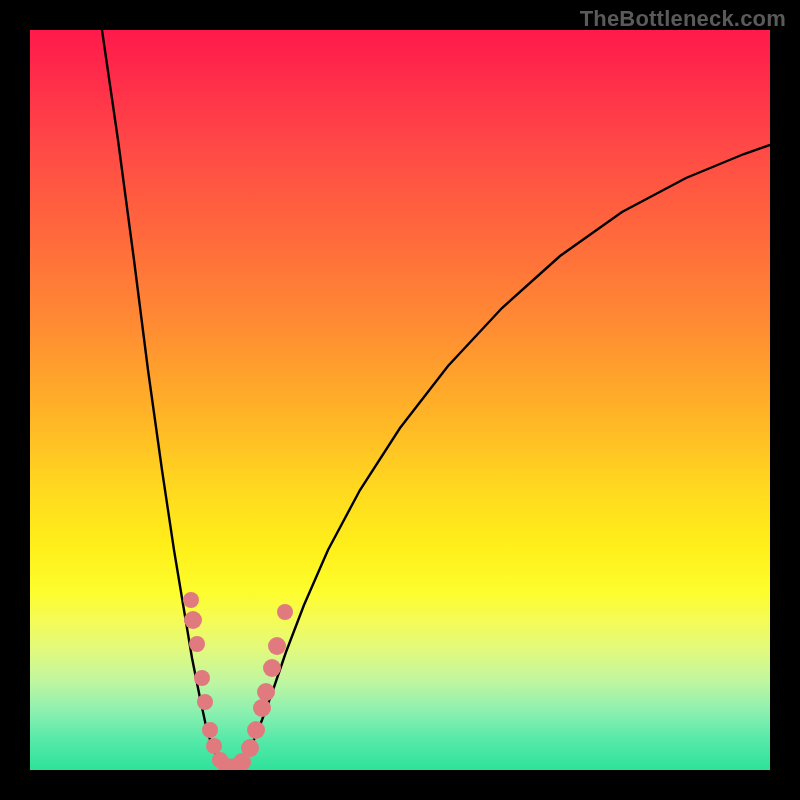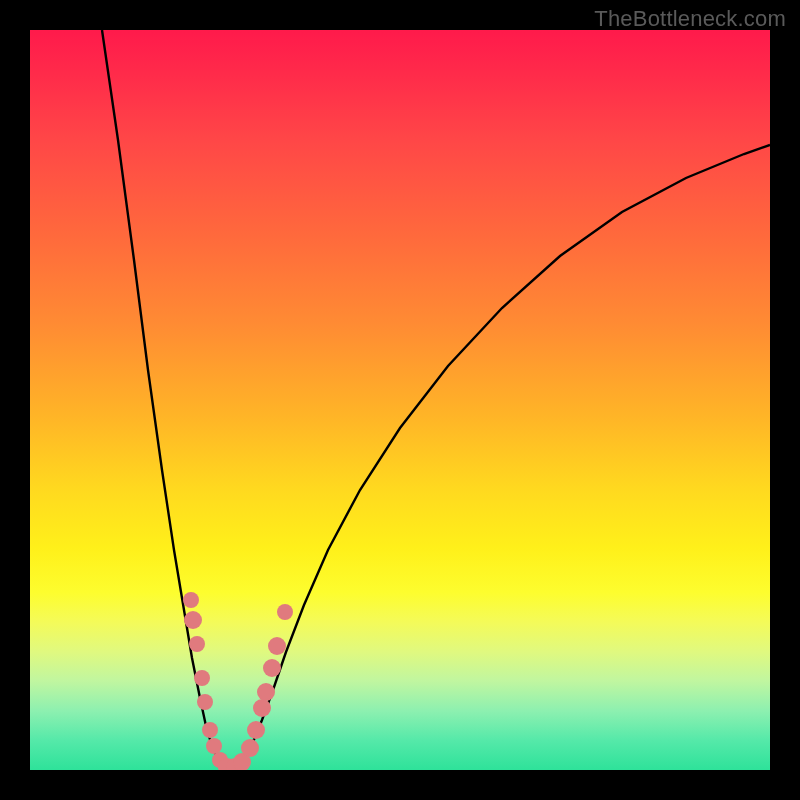--- a/index.html
+++ b/index.html
@@ -48,21 +48,21 @@
       #55e9a9 96%,
       #2ee29a 100%
     );
   }
   .watermark {
     position: absolute;
     top: 6px;
     right: 14px;
     color: #5a5a5a;
     font-size: 22px;
-    font-weight: 400;
+    font-weight: 700;
     letter-spacing: 0.2px;
     user-select: none;
   }
   svg.curve {
     position: absolute;
     inset: 0;
   }
   .dot {
     fill: #e07a7e;
     stroke: none;

